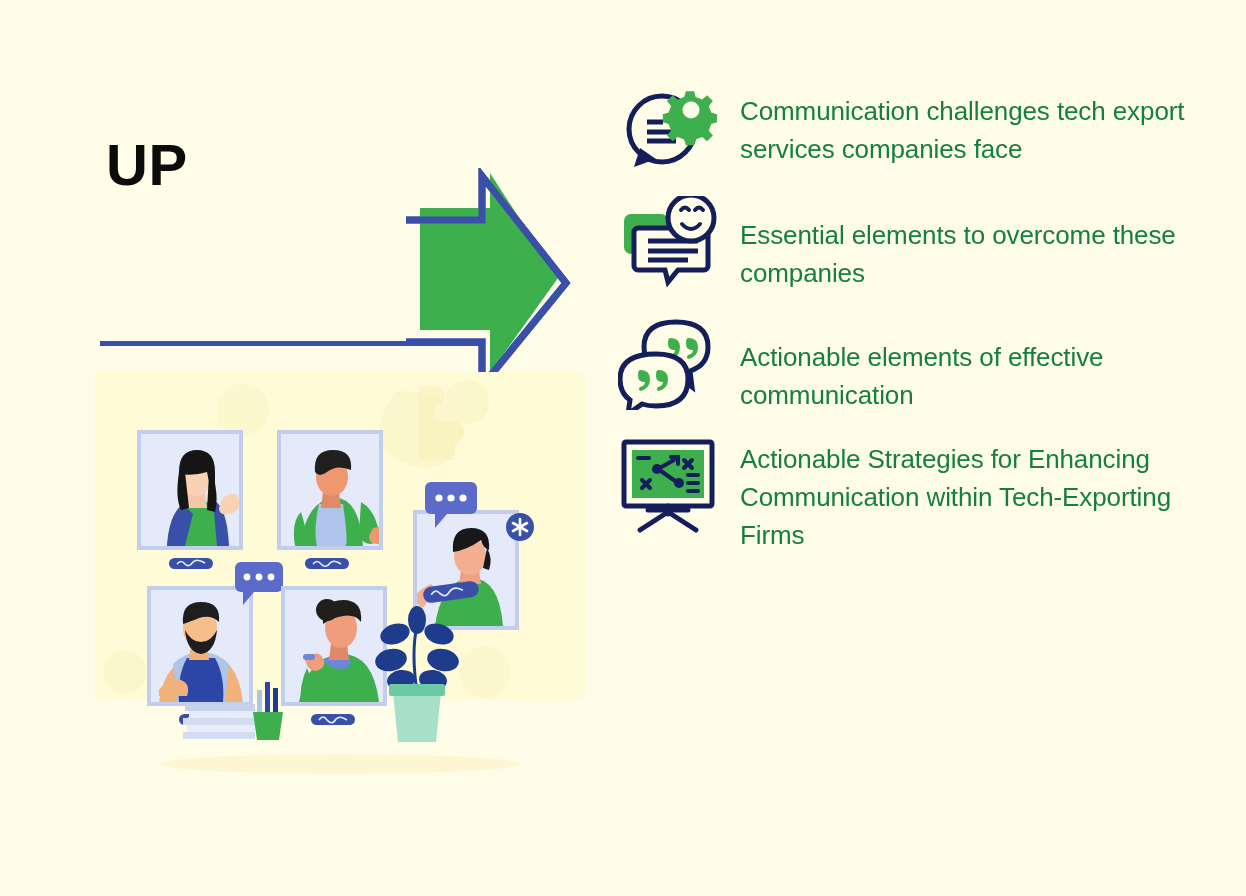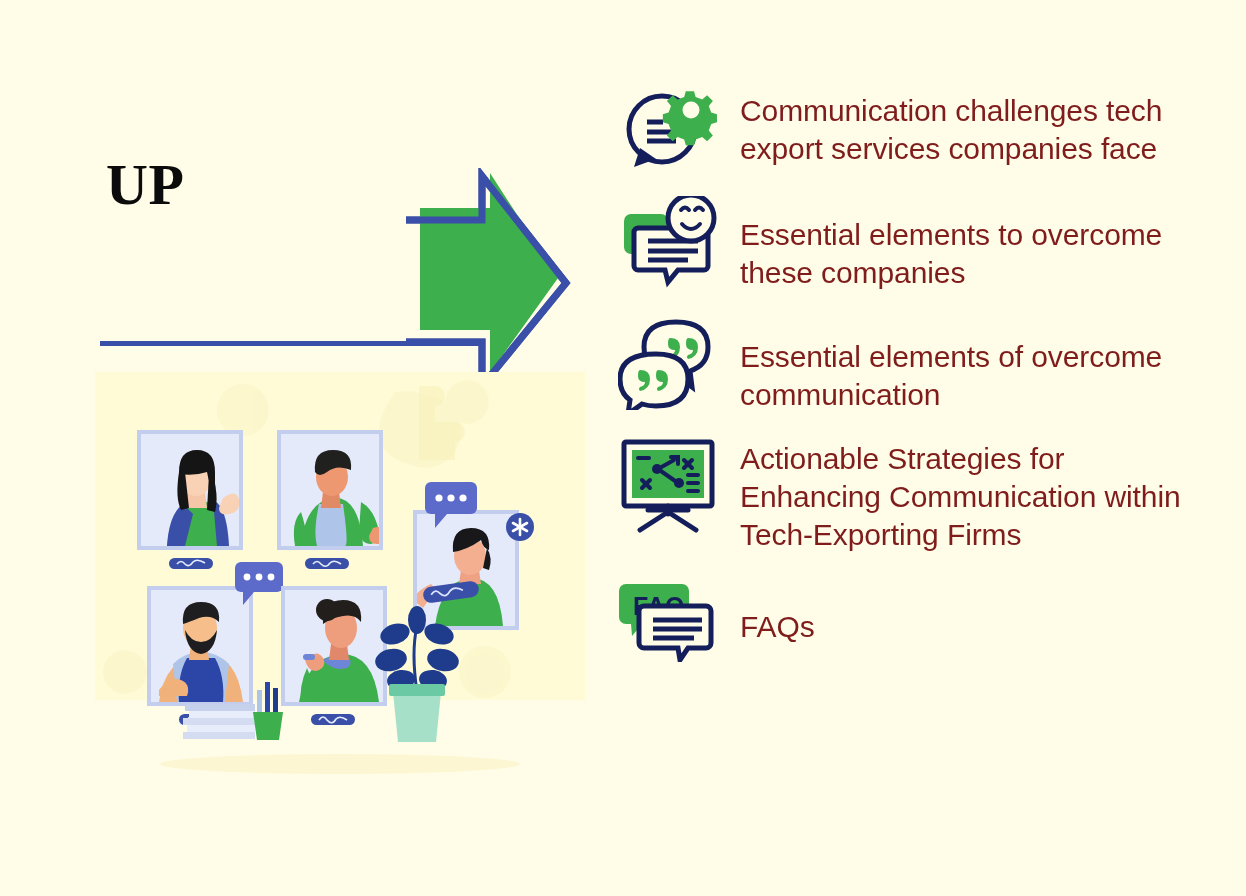--- a/index.html
+++ b/index.html
@@ -6,21 +6,21 @@
   html,body { width:1246px; height:896px; }
   body {
     background:#FFFDE7;
     font-family:"Liberation Sans", sans-serif;
     overflow:hidden;
     position:relative;
   }
   #stage { position:absolute; inset:0; width:1246px; height:896px; }
 
   
-  #title-block { position:absolute; left:106px; top:140px; width:330px;font-family:Liberation Serif, serif; }
+  #title-block { position:absolute; left:106px; top:120px; width:330px; }
   .title-line {
     font-size:58px;
     font-weight:bold;
     color:#0B0B0B;
     letter-spacing:0.5px;
     line-height:90px;
     white-space:nowrap;
   }
   #title-rule {
     position:absolute;
@@ -46,23 +46,23 @@
   }
   .agenda-item:last-child { margin-bottom:0; }
   .agenda-icon {
     width:104px;
     min-width:104px;
     height:92px;
     position:relative;
   }
   .agenda-icon svg { display:block; }
   .agenda-text {
-    font-size:30px;
+    font-size:26px;
     line-height:38px;
-    color:#7f1d1d;
+    color:#15803d;
     padding-top:8px;
     padding-left:18px;
     letter-spacing:-0.1px;
   }
   .item-1 { margin-bottom:20px; }
   .item-2 { margin-bottom:26px; }
   .item-3 { margin-bottom:22px; }
   .item-4 { margin-bottom:26px; }
   .item-2 .agenda-text, .item-3 .agenda-text { padding-top:20px; }
   .item-5 .agenda-text { padding-top:28px; }
@@ -323,21 +323,21 @@
             <path d="M52 20 q10 0 10 9 q0 10 -10 12 q-2 -2 0 -4 q5 -1 5 -5 q-7 0 -7 -6 q0 -6 2 -6 z"></path>
             <path d="M70 20 q10 0 10 9 q0 10 -10 12 q-2 -2 0 -4 q5 -1 5 -5 q-7 0 -7 -6 q0 -6 2 -6 z"></path>
           </g>
           <path d="M38 36 q32 0 32 25 q0 27 -32 27 q-8 0 -14 -2 l-14 10 l2 -14 q-10 -7 -10 -21 q0 -25 36 -25 z" fill="#FFFDE7" stroke="#141E5A" stroke-width="5"></path>
           <g fill="#3DAF4C">
             <path d="M22 52 q10 0 10 9 q0 10 -10 12 q-2 -2 0 -4 q5 -1 5 -5 q-7 0 -7 -6 q0 -6 2 -6 z"></path>
             <path d="M40 52 q10 0 10 9 q0 10 -10 12 q-2 -2 0 -4 q5 -1 5 -5 q-7 0 -7 -6 q0 -6 2 -6 z"></path>
           </g>
         </svg>
       </div>
-      <div class="agenda-text">Essential elements of overcome communication</div>
+      <div class="agenda-text">Actionable elements of effective communication</div>
     </div>
 
     <div class="agenda-item item-4">
       <div class="agenda-icon">
         <svg width="104" height="98" viewBox="0 0 104 98">
           <rect x="6" y="6" width="88" height="64" rx="2" fill="#FFFDE7" stroke="#141E5A" stroke-width="5"></rect>
           <rect x="14" y="14" width="72" height="48" fill="#3DAF4C"></rect>
           <g stroke="#141E5A" stroke-width="4" stroke-linecap="round">
             <line x1="20" y1="22" x2="31" y2="22"></line>
             <line x1="40" y1="33" x2="56" y2="24"></line>
@@ -358,30 +358,15 @@
             <line x1="50" y1="70" x2="50" y2="78"></line>
             <line x1="50" y1="76" x2="22" y2="94"></line>
             <line x1="50" y1="76" x2="78" y2="94"></line>
             <line x1="30" y1="74" x2="70" y2="74"></line>
           </g>
         </svg>
       </div>
       <div class="agenda-text">Actionable Strategies for Enhancing Communication within Tech-Exporting Firms</div>
     </div>
 
-    <div class="agenda-item item-5">
-      <div class="agenda-icon">
-        <svg width="104" height="82" viewBox="0 0 104 82">
-          <path d="M8 4 l56 0 a7 7 0 0 1 7 7 l0 26 a7 7 0 0 1 -7 7 l-40 0 l-10 12 l-1 -12 l-5 0 a7 7 0 0 1 -7 -7 l0 -26 a7 7 0 0 1 7 -7 z" fill="#3DAF4C"></path>
-          <text x="15" y="35" font-family="'Liberation Sans', sans-serif" font-size="25" font-weight="bold" fill="#141E5A">FAQ</text>
-          <path d="M26 26 l62 0 a5 5 0 0 1 5 5 l0 32 a5 5 0 0 1 -5 5 l-18 0 l-8 12 l-2 -12 l-34 0 a5 5 0 0 1 -5 -5 l0 -32 a5 5 0 0 1 5 -5 z" fill="#FFFDE7" stroke="#141E5A" stroke-width="5"></path>
-          <g stroke="#141E5A" stroke-width="5">
-            <line x1="35" y1="40" x2="84" y2="40"></line>
-            <line x1="35" y1="49" x2="84" y2="49"></line>
-            <line x1="35" y1="58" x2="76" y2="58"></line>
-          </g>
-        </svg>
-      </div>
-      <div class="agenda-text">FAQs</div>
-    </div>
 
   </div>
 </div>
 
 </body></html>

